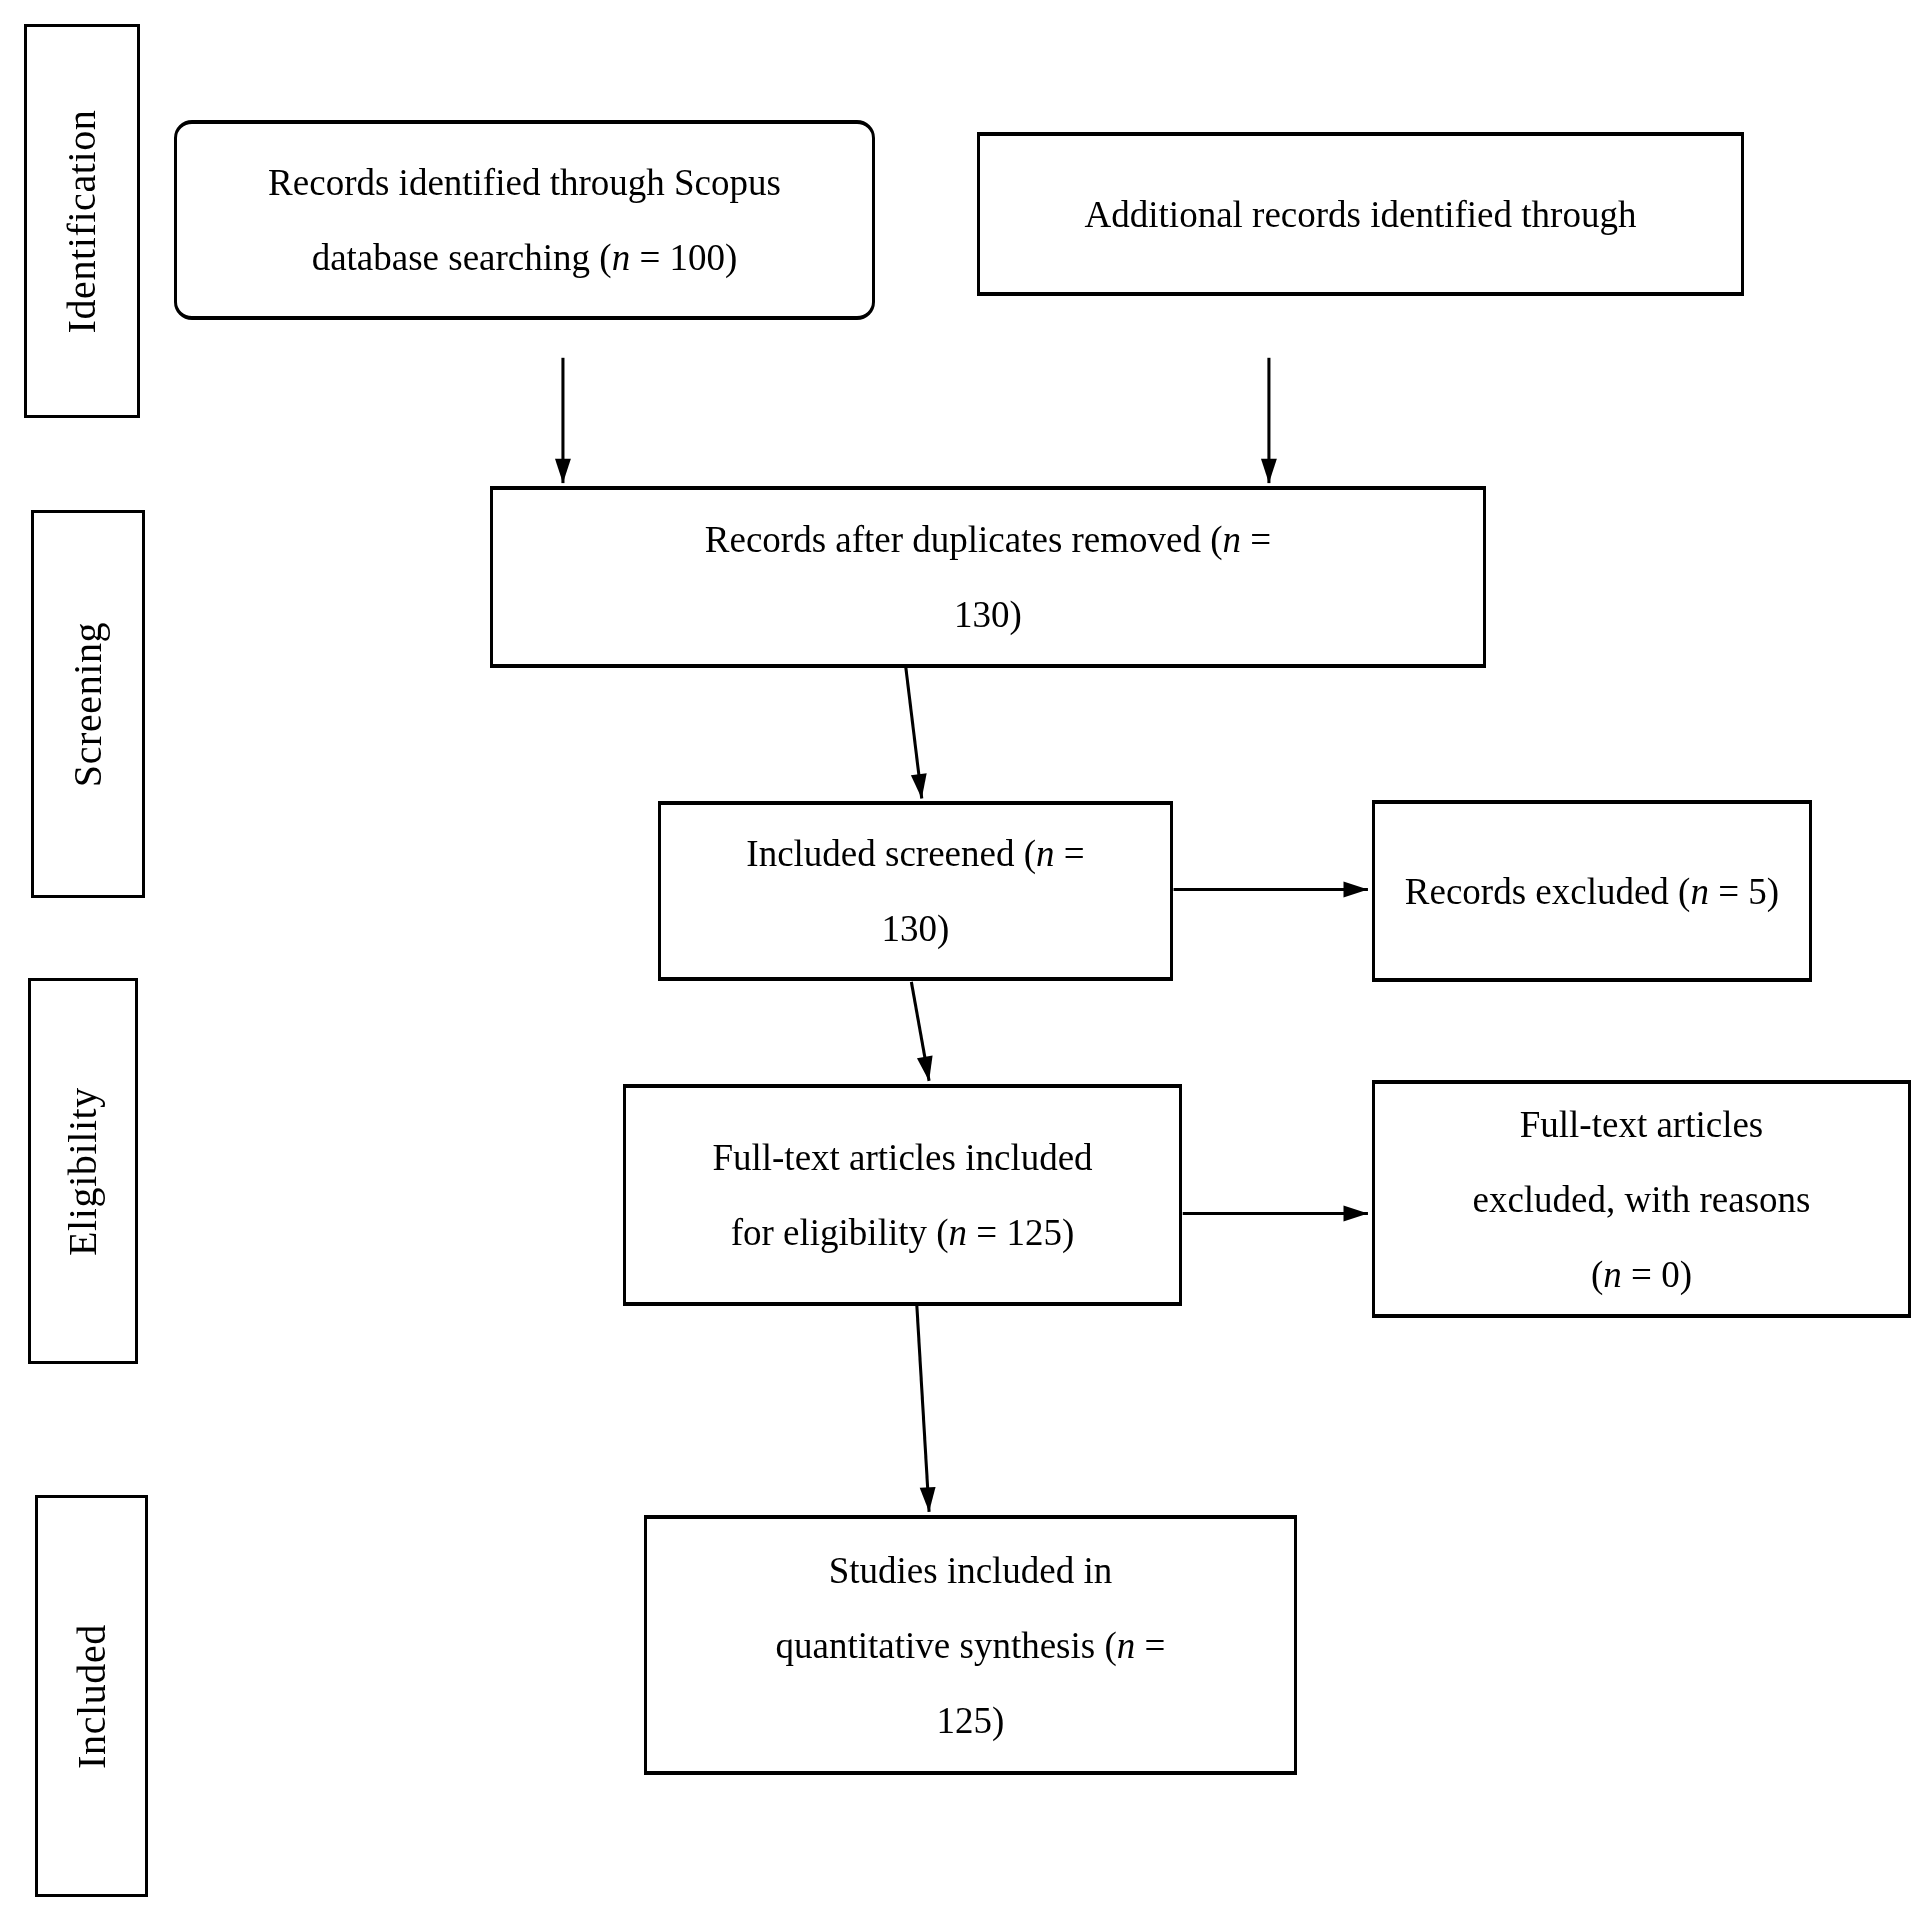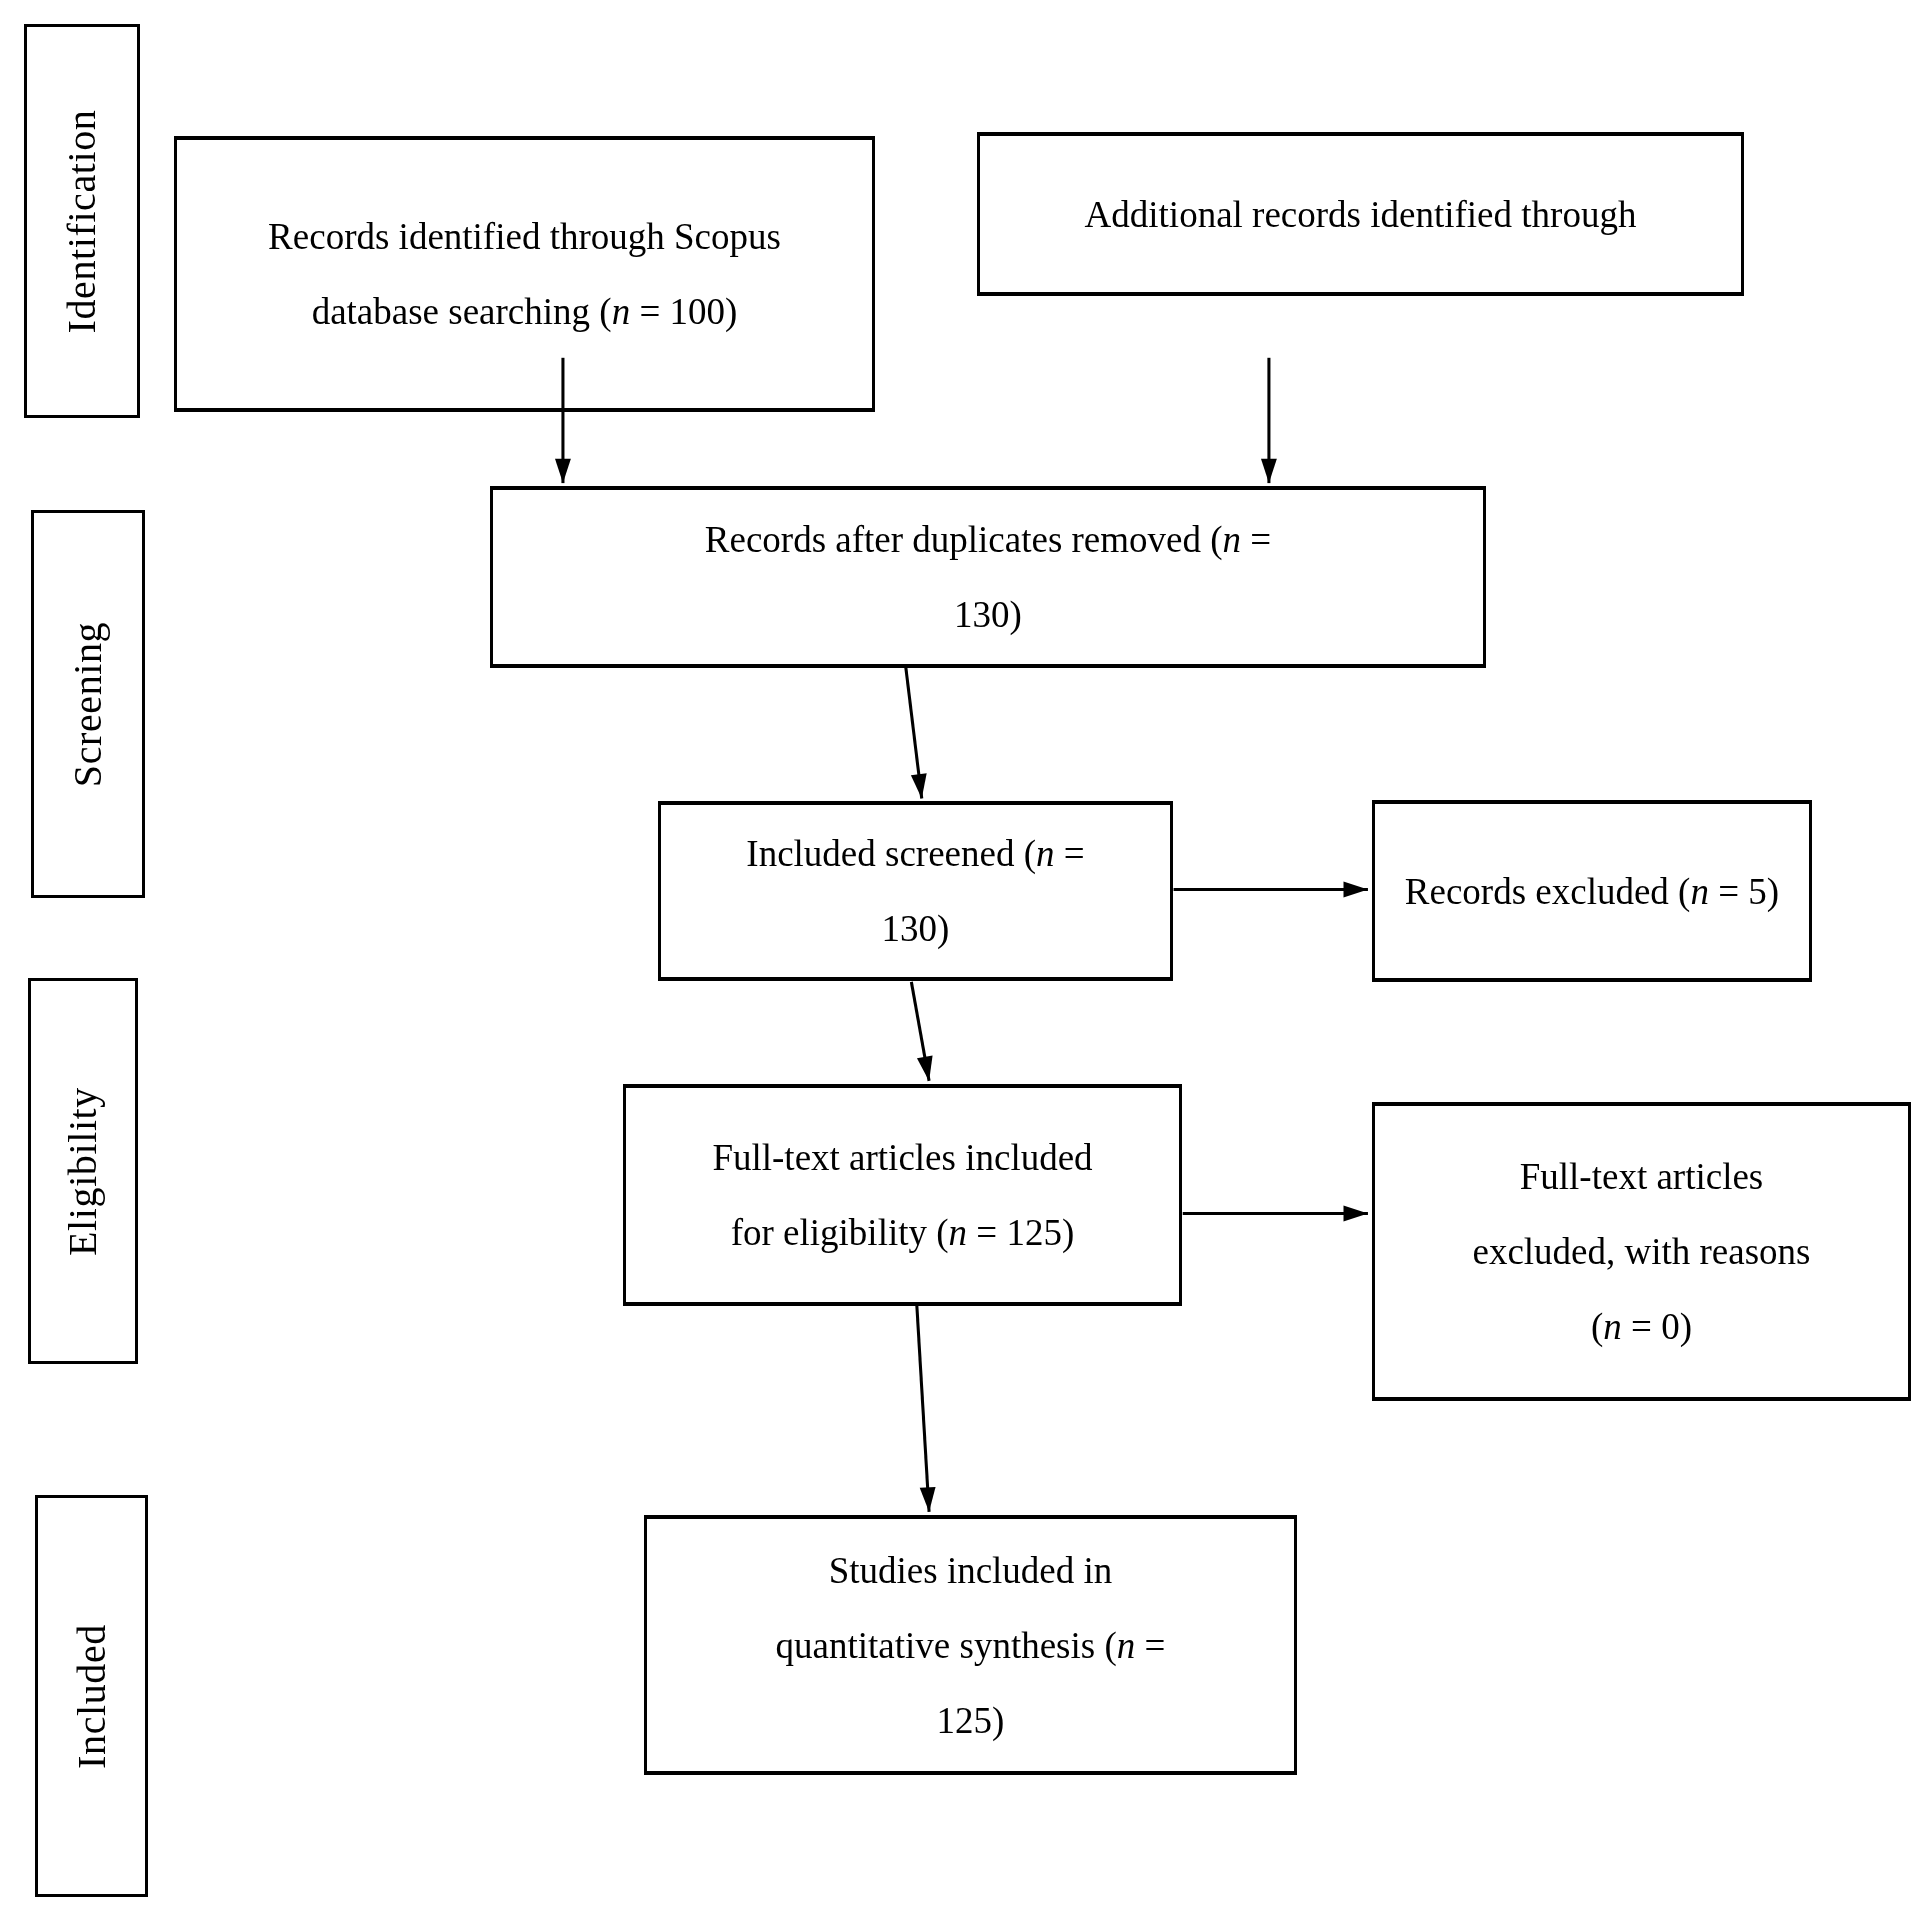--- a/index.html
+++ b/index.html
@@ -48,27 +48,27 @@
     align-items: center;
     justify-content: center;
     text-align: center;
     font-size: 37px;
     line-height: 75px;
     padding: 0 11px;
   }
   .box-line { white-space: nowrap; }
   .box-line em { font-style: italic; }
 
-  #box-scopus       { left: 174px;  top: 136px;  width: 701px; height: 276px; }
+  #box-scopus       { left: 174px;  top: 120px;  width: 701px; height: 200px; border-radius: 18px; }
   #box-additional   { left: 977px; top: 132px;  width: 767px; height: 164px; text-align: right; }
   #box-duplicates   { left: 490px;  top: 486px;  width: 996px; height: 182px; }
   #box-screened     { left: 658px; top: 801px; width: 515px;  height: 180px; }
   #box-excluded     { left: 1372px; top: 800px; width: 440px;  height: 182px; }
   #box-assessed     { left: 623px; top: 1084px; width: 559px;  height: 222px; }
-  #box-ft-excluded  { left: 1372px; top: 1080px; width: 539px;  height: 299px; margin-top: 22px; }
+  #box-ft-excluded  { left: 1372px; top: 1080px; width: 539px;  height: 238px; }
   #box-included     { left: 644px; top: 1515px; width: 653px;  height: 260px; text-align: center; }
 
   .arrows {
     position: absolute;
     left: 0; top: 0;
     width: 1926px;
     height: 1913px;
     pointer-events: none;
   }
   .arrows line { stroke: #000000; stroke-width: 5; }

